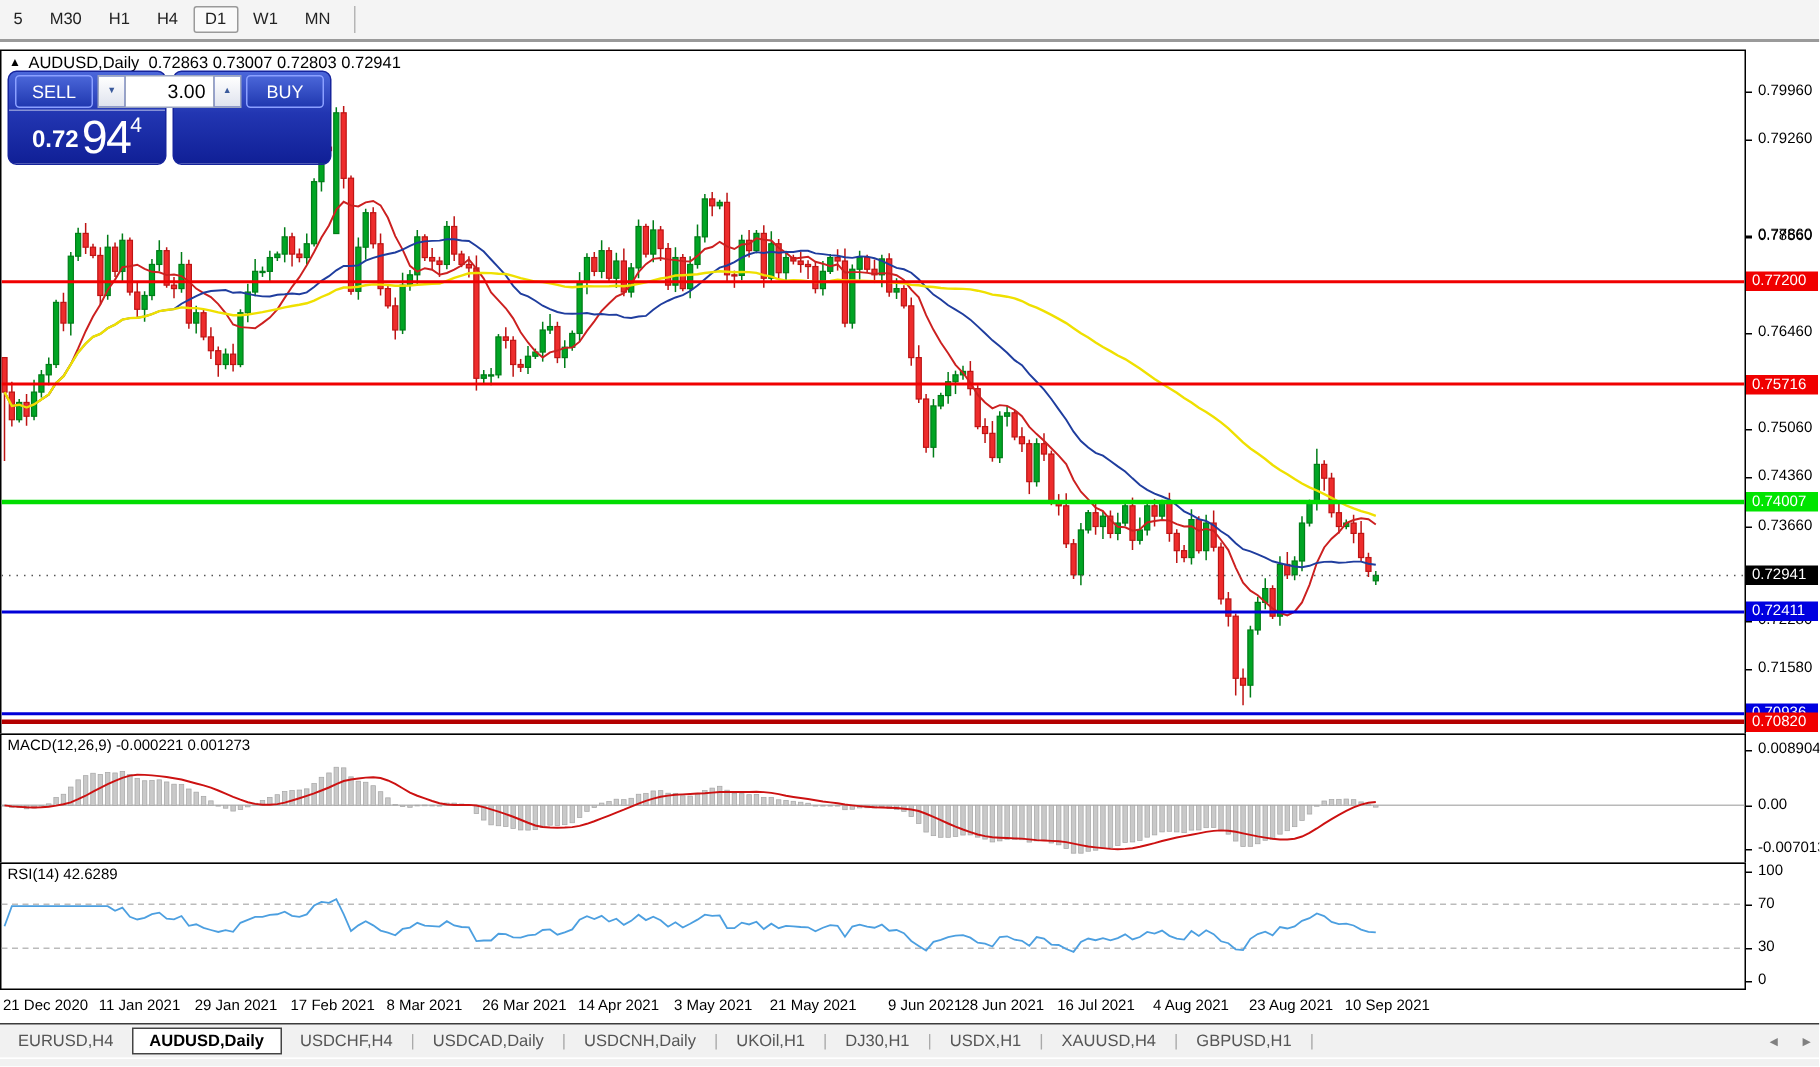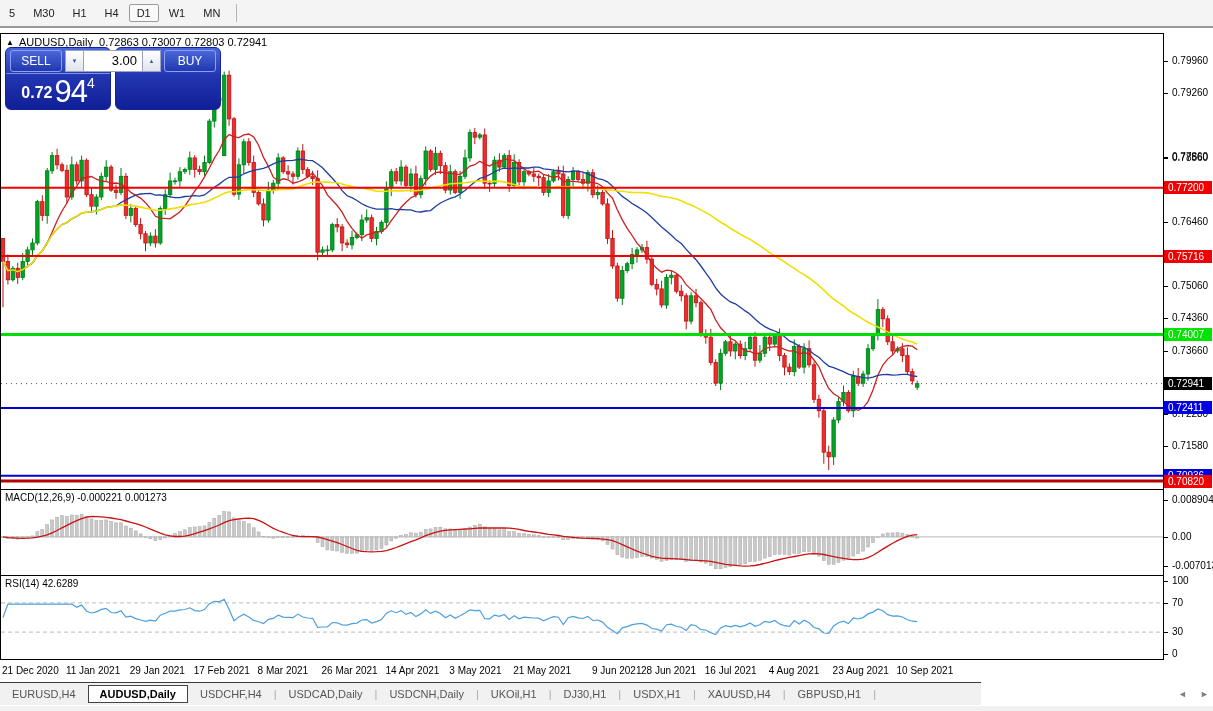--- a/index.html
+++ b/index.html
@@ -25,21 +25,21 @@
   .price-axis{position:absolute;left:1164px;top:33px;width:49px;height:627px;background:#fff;}
   .ptick{position:absolute;left:0;width:49px;padding-left:8px;font-size:10px;color:#000;
          height:12px;line-height:12px;box-sizing:border-box;}
   .ptick::before{content:"";position:absolute;left:0;top:6px;width:4px;height:1px;background:#000;}
   .pbadge{position:absolute;left:0;width:48px;height:13px;line-height:13px;font-size:10px;
           color:#fff;padding-left:4px;box-sizing:border-box;}
   
   .date-axis{position:absolute;left:0;top:660px;width:1164px;height:22px;background:#fff;}
   .dlabel{position:absolute;top:5px;font-size:10px;color:#000;white-space:nowrap;}
   
-  .tabbar{position:absolute;left:0;top:682px;width:981px;height:23px;background:#f1f1f1;
+  .tabbar{position:absolute;left:0;top:682px;width:1213px;height:23px;background:#f1f1f1;
           border-top:1px solid #3c3c3c;display:flex;align-items:center;box-sizing:border-box;}
   .tab{font-size:11px;color:#555;padding:3px 12px;white-space:nowrap;cursor:default;}
   .tab.active{background:#fff;border:1px solid #444;color:#000;font-weight:700;padding:2px 11px;}
   .tab-sep{color:#aaa;font-size:11px;}
   .tab-arrow{position:absolute;font-size:9px;color:#808080;top:6px;cursor:default;}
   .bottom-strip{position:absolute;left:0;top:705px;width:1213px;height:6px;background:#f1f1f1;
                 border-top:1px solid #fff;}
   
   .trade-panel{position:absolute;left:4px;top:13px;width:216px;height:63px;padding-left:44px;}
   .tp-bg{position:absolute;top:0;width:106px;height:63px;border-radius:6px;

